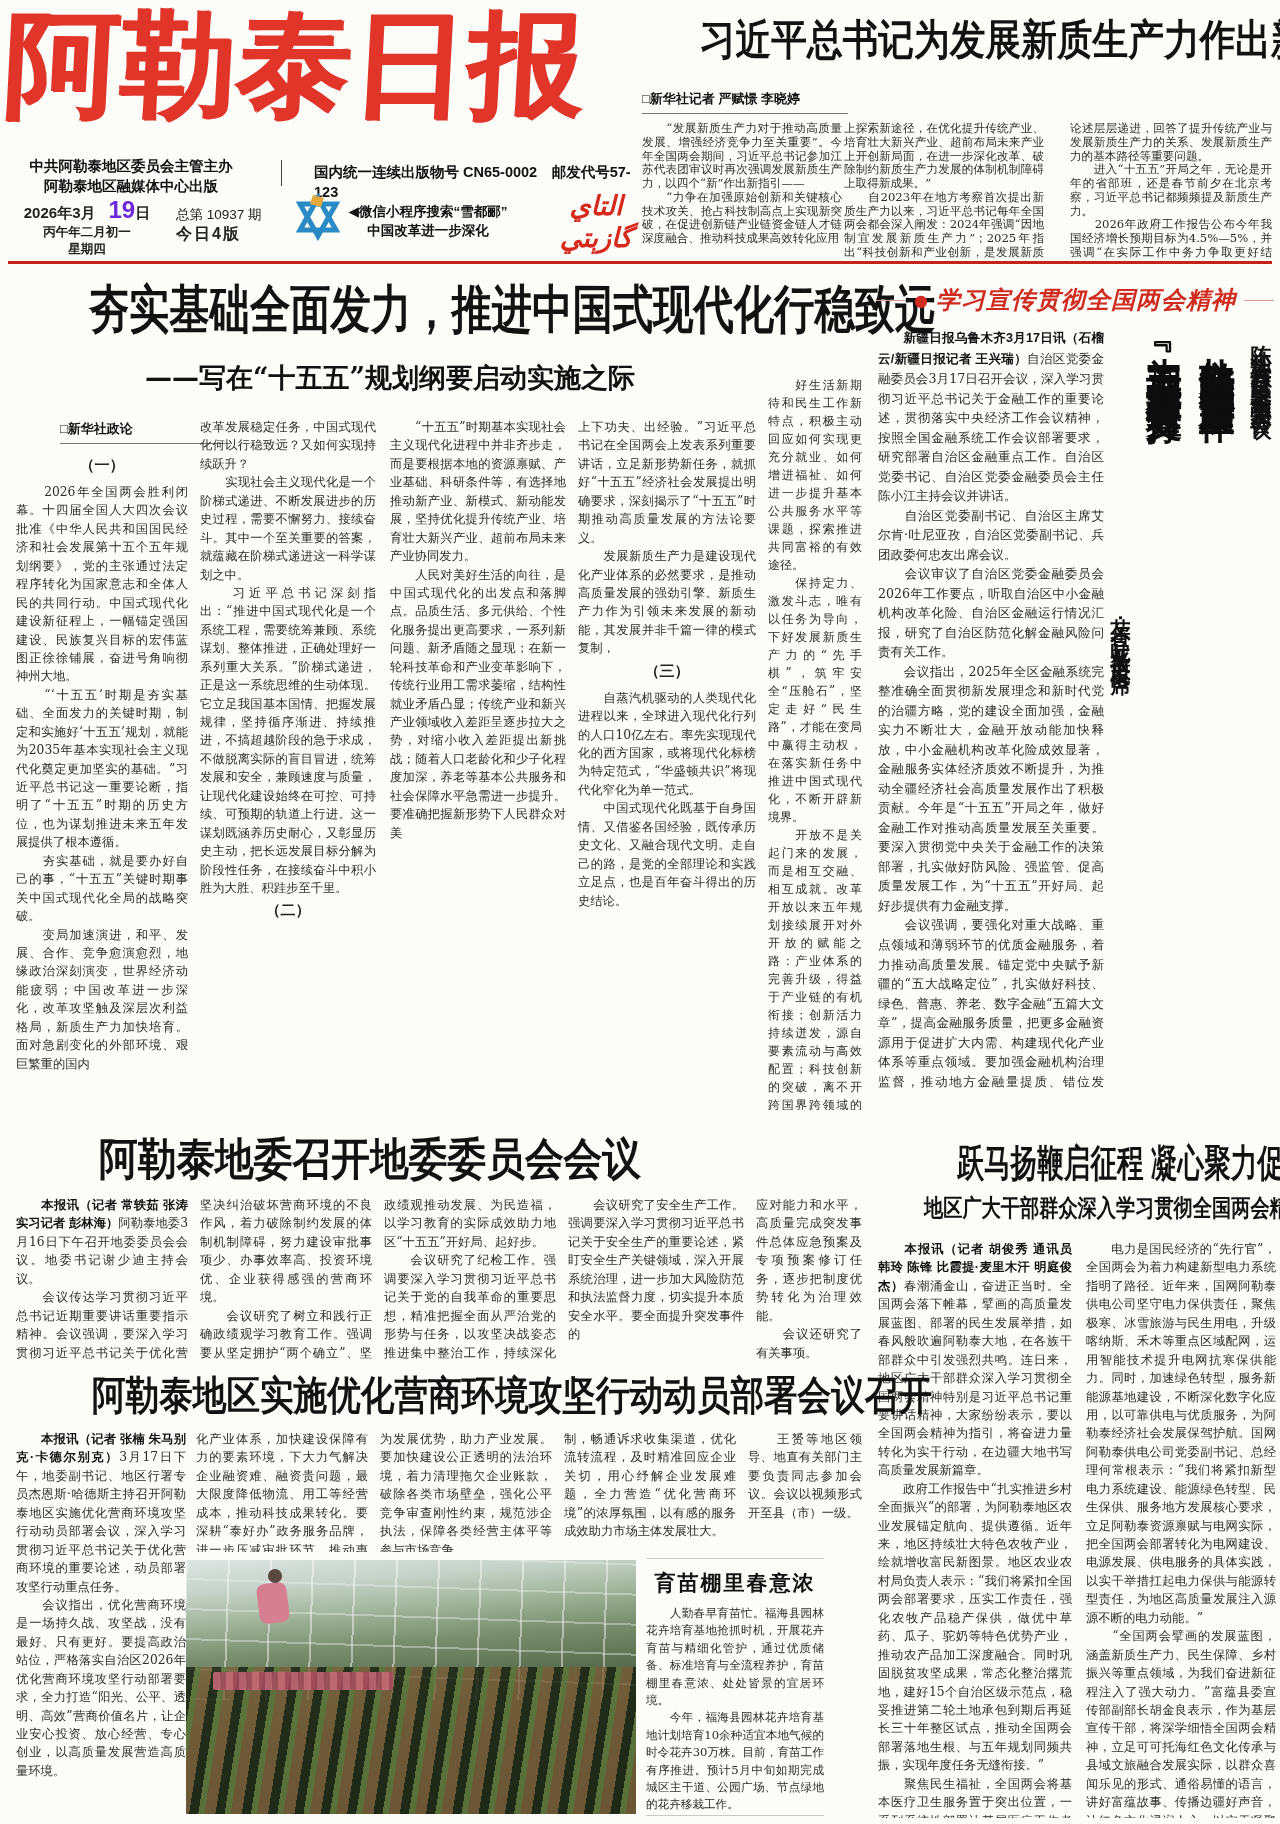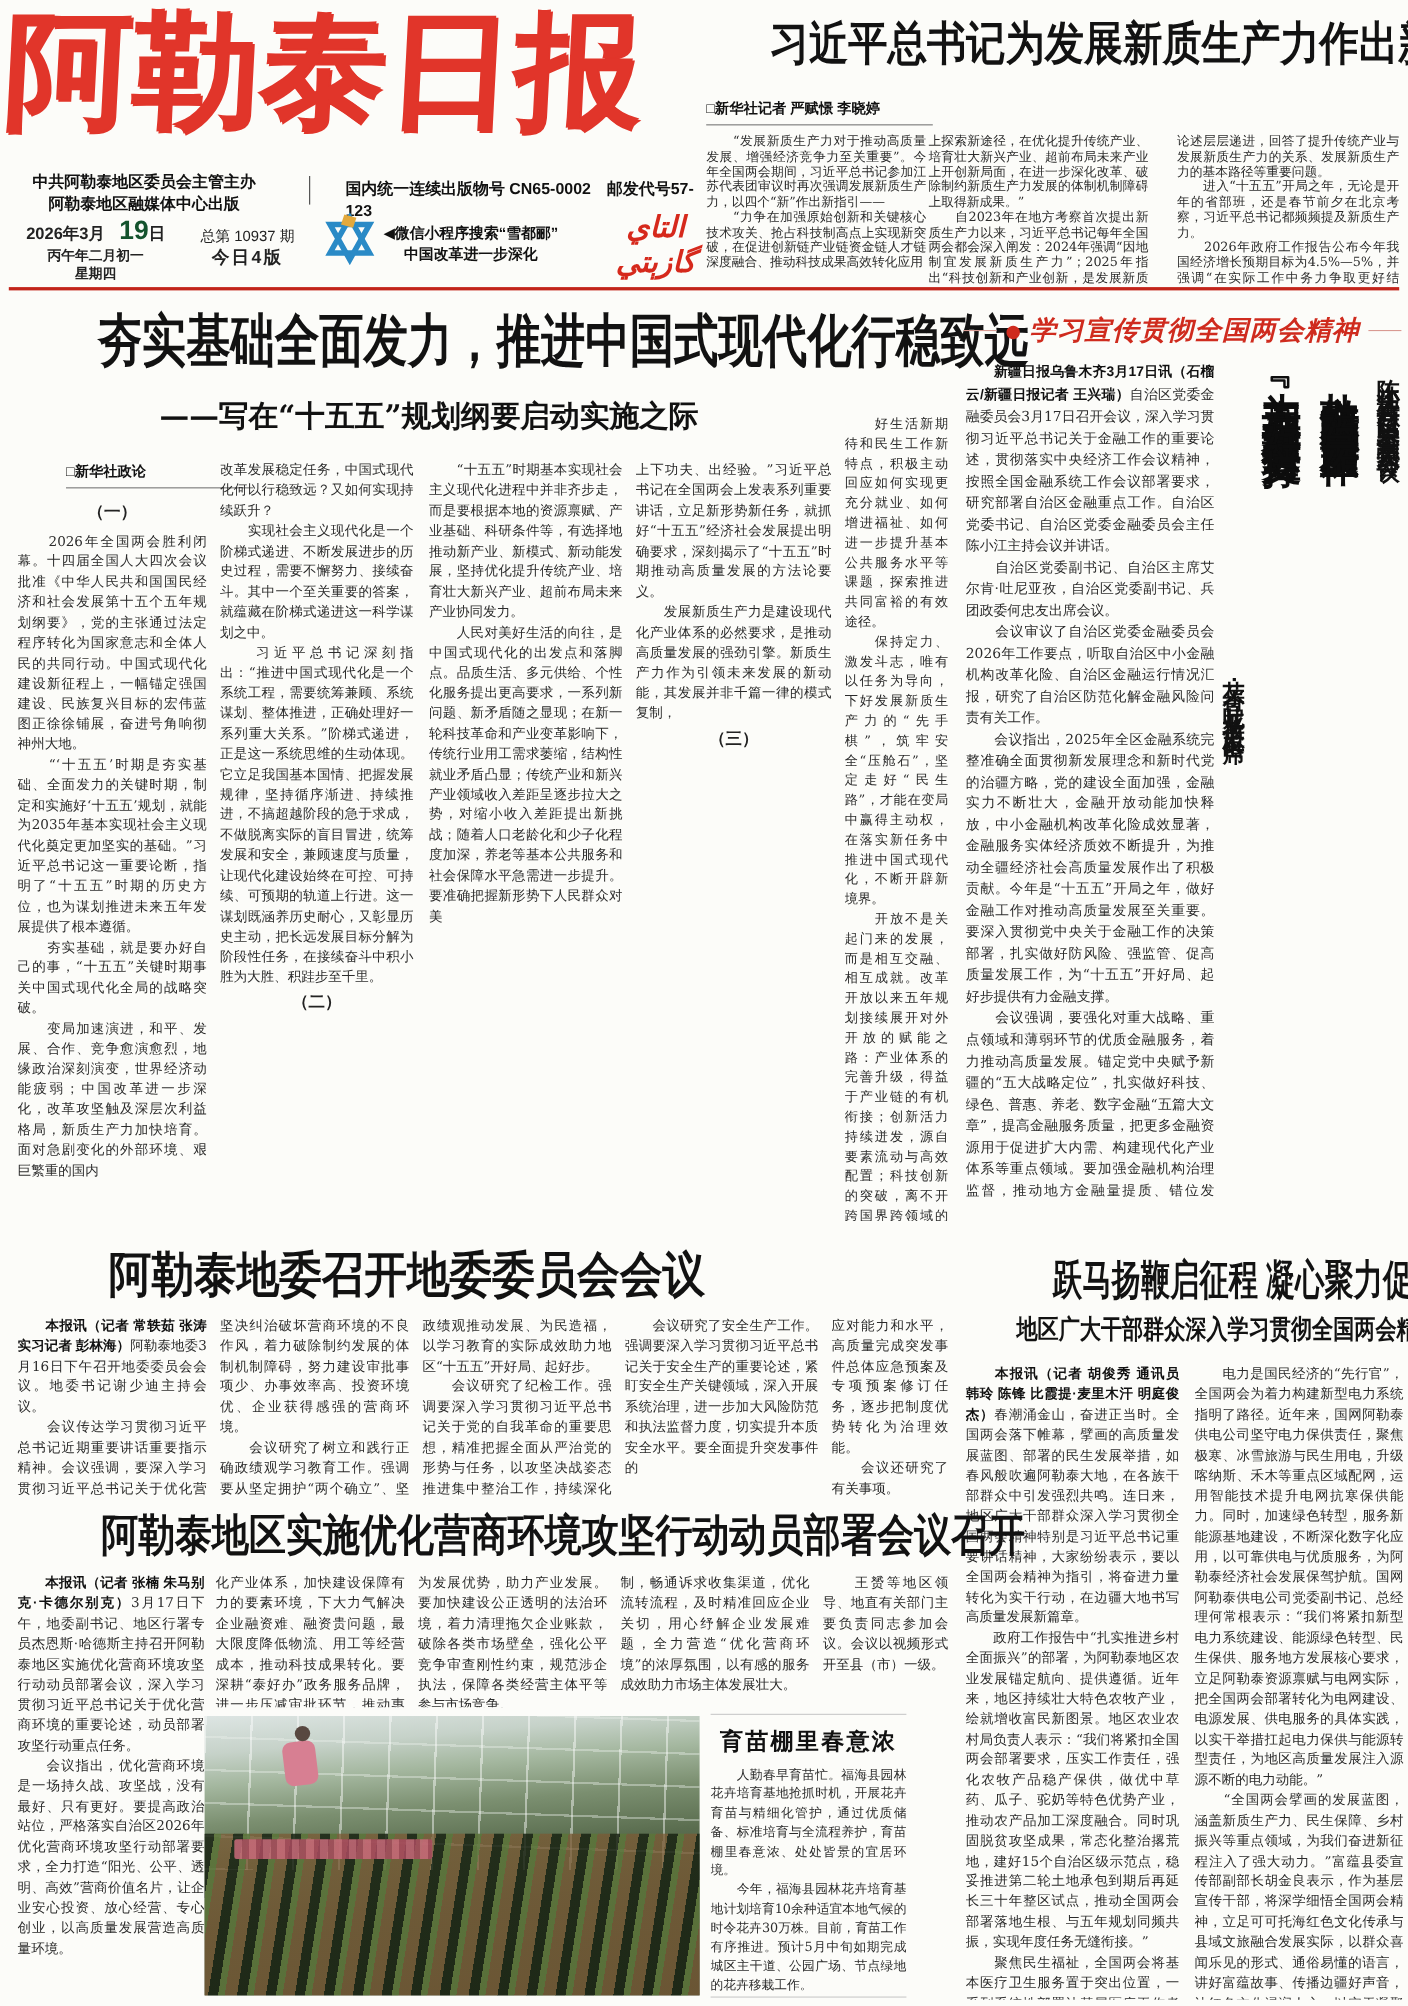--- a/index.html
+++ b/index.html
@@ -61,27 +61,27 @@
     <div>中共阿勒泰地区委员会主管主办</div>
     <div>阿勒泰地区融媒体中心出版</div>
   </div>
 
   <div class="abs" style="left:281px;top:160px;width:1px;height:26px;background:#444;"></div>
 
   <div class="abs small-bold" style="left:314px;top:162px;width:335px;text-align:left;">国内统一连续出版物号 CN65-0002　邮发代号57-123</div>
 
   <div class="abs" style="left:20px;top:196px;width:134px;text-align:center;font-family:'Liberation Sans','DejaVu Sans',sans-serif;">
     <div style="font-size:15px;font-weight:bold;color:#222;">
-      <span>2026年3月</span><span style="color:#14532d;font-size:24px;font-weight:900;margin-left:13px;">19</span><span>日</span>
+      <span>2026年3月</span><span style="color:#6d28d9;font-size:24px;font-weight:900;margin-left:13px;">19</span><span>日</span>
     </div>
     <div style="font-size:12.5px;font-weight:bold;">丙午年二月初一</div>
     <div style="font-size:12.5px;font-weight:bold;">星期四</div>
   </div>
 
-  <div class="abs" style="left:176px;top:206px;width:98px;text-align:center;font-family:'Liberation Sans','DejaVu Sans',sans-serif;">
+  <div class="abs" style="left:176px;top:206px;width:98px;font-family:'Liberation Sans','DejaVu Sans',sans-serif;">
     <div style="font-size:13.5px;">总第 10937 期</div>
     <div style="font-size:16px;font-weight:bold;letter-spacing:2px;">今日4版</div>
   </div>
 
   <div class="abs" style="left:294px;top:193px;width:48px;height:48px;">
     <svg width="48" height="48" viewBox="0 0 48 48">
       <polygon points="24,5 42,37 6,37" fill="none" stroke="#2a8ac6" stroke-width="5"></polygon>
       <polygon points="24,43 6,11 42,11" fill="none" stroke="#2a8ac6" stroke-width="5"></polygon>
       <polygon points="19,2 30,5 27,14 16,11" fill="#e3a93c"></polygon>
     </svg>
@@ -130,20 +130,22 @@
     <div class="sechead">（二）</div>
   </div>
 
   <div class="abs bodytxt" style="left:390px;top:418px;width:176px;height:702px;">　　“十五五”时期基本实现社会主义现代化进程中并非齐步走，而是要根据本地的资源禀赋、产业基础、科研条件等，有选择地推动新产业、新模式、新动能发展，坚持优化提升传统产业、培育壮大新兴产业、超前布局未来产业协同发力。
 　　人民对美好生活的向往，是中国式现代化的出发点和落脚点。品质生活、多元供给、个性化服务提出更高要求，一系列新问题、新矛盾随之显现；在新一轮科技革命和产业变革影响下，传统行业用工需求萎缩，结构性就业矛盾凸显；传统产业和新兴产业领域收入差距呈逐步拉大之势，对缩小收入差距提出新挑战；随着人口老龄化和少子化程度加深，养老等基本公共服务和社会保障水平急需进一步提升。要准确把握新形势下人民群众对美</div>
 
   <div class="abs" style="left:578px;top:418px;width:178px;height:702px;overflow:hidden;">
     <div class="bodytxt">上下功夫、出经验。”习近平总书记在全国两会上发表系列重要讲话，立足新形势新任务，就抓好“十五五”经济社会发展提出明确要求，深刻揭示了“十五五”时期推动高质量发展的方法论要义。
 　　发展新质生产力是建设现代化产业体系的必然要求，是推动高质量发展的强劲引擎。新质生产力作为引领未来发展的新动能，其发展并非千篇一律的模式复制，</div>
     <div class="sechead">（三）</div>
+    <div class="bodytxt">　　自蒸汽机驱动的人类现代化进程以来，全球进入现代化行列的人口10亿左右。率先实现现代化的西方国家，或将现代化标榜为特定范式，“华盛顿共识”将现代化窄化为单一范式。
+　　中国式现代化既基于自身国情、又借鉴各国经验，既传承历史文化、又融合现代文明。走自己的路，是党的全部理论和实践立足点，也是百年奋斗得出的历史结论。</div>
   </div>
 
   <div class="abs bodytxt" style="left:768px;top:376px;width:94px;height:734px;font-size:12px;">　　好生活新期待和民生工作新特点，积极主动回应如何实现更充分就业、如何增进福祉、如何进一步提升基本公共服务水平等课题，探索推进共同富裕的有效途径。
 　　保持定力、激发斗志，唯有以任务为导向，下好发展新质生产力的“先手棋”，筑牢安全“压舱石”，坚定走好“民生路”，才能在变局中赢得主动权，在落实新任务中推进中国式现代化，不断开辟新境界。
 　　开放不是关起门来的发展，而是相互交融、相互成就。改革开放以来五年规划接续展开对外开放的赋能之路：产业体系的完善升级，得益于产业链的有机衔接；创新活力持续迸发，源自要素流动与高效配置；科技创新的突破，离不开跨国界跨领域的广泛协作与互学互鉴。从“世界工厂”到“世界市场”，从“各国投资沃土”到“全球创新高地”，开放是中国式现代化的鲜明标识，中国的每一次发展都与世界的合作向更广领域、更深层次不断迈进。（下转第四版）</div>
 
   <div class="abs banner" style="left:876px;top:284px;width:398px;">
     <span class="bl"></span>
     <span class="dot">●</span>
     <span class="bt">学习宣传贯彻全国两会精神</span>

